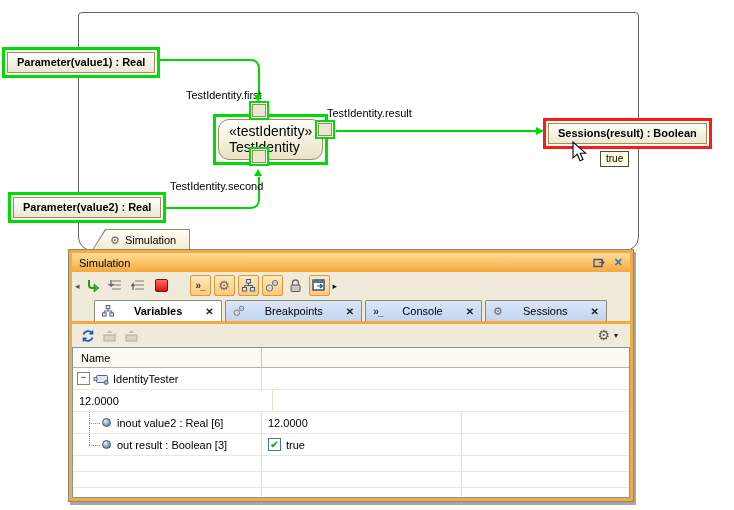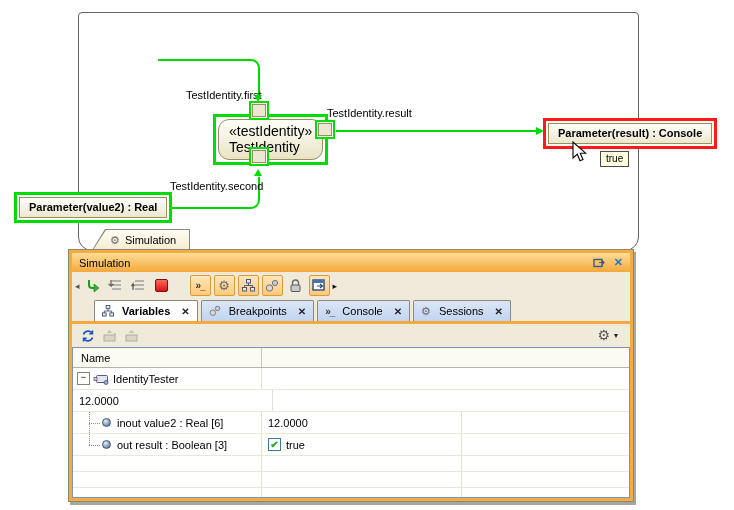--- a/index.html
+++ b/index.html
@@ -69,21 +69,21 @@
   .tbtn.tgl{width:21px;height:21px;background:linear-gradient(180deg,#ffe7bd,#fec979);
             border:1px solid #d99a3c;border-radius:2px;box-sizing:border-box;}
   .stop-sq{width:11px;height:11px;background:linear-gradient(180deg,#ff6a5a,#d91414);
            border:1px solid #7a1010;border-radius:2px;}
   .gear{font-size:13px;color:#6a6a6a;line-height:13px;}
   .con-glyph{font-size:10px;font-weight:bold;letter-spacing:-1px;color:#333;}
   .ovf{font-size:9px;color:#111;}
   .colp{font-size:9px;color:#555;}
 
   .tabstrip{height:22px;flex:none;display:flex;align-items:flex-end;padding-left:22px;}
-  .vtab{display:flex;align-items:center;gap:8px;font-size:11px;height:21px;box-sizing:border-box;
+  .vtab{display:flex;align-items:center;gap:20px;font-size:11px;height:21px;box-sizing:border-box;
         padding:0 7px;border:1px solid #8a8a7a;border-bottom:none;border-radius:2px 2px 0 0;
         background:linear-gradient(180deg,#dbe6f7,#c2d4f0);margin-right:3px;white-space:nowrap;}
   .vtab.active{background:#fff;font-weight:bold;}
   .vtab .x{font-size:10px;font-weight:bold;color:#222;margin-left:3px;}
   .ostrip{height:3px;flex:none;background:#f5a93c;}
 
   .subbar{height:23px;flex:none;display:flex;align-items:center;gap:7px;padding:0 9px;}
   .subbar .right{margin-left:auto;display:flex;align-items:center;gap:4px;padding-right:3px;}
   .dd{font-size:8px;color:#222;}
 
@@ -143,25 +143,28 @@
   <div class="abs a-down"></div>
   <div class="abs c2"></div>
   <div class="abs a-up"></div>
   <div class="abs c3"></div>
   <div class="abs a-right"></div>
 
   <div class="abs dlabel" style="left:186px;top:89px">TestIdentity.first</div>
   <div class="abs dlabel" style="left:327px;top:107px">TestIdentity.result</div>
   <div class="abs dlabel" style="left:170px;top:180px">TestIdentity.second</div>
 
-  <div class="abs param-sel" style="left:14px;top:192px">
+  <div class="abs param-sel" style="left:2px;top:47px">
+    <div class="param-box">Parameter(value1) : Real</div>
+  </div>
+  <div class="abs param-sel" style="left:8px;top:192px">
     <div class="param-box">Parameter(value2) : Real</div>
   </div>
   <div class="abs result-sel" style="left:543px;top:118px">
-    <div class="param-box">Parameter(result) : Console</div>
+    <div class="param-box">Sessions(result) : Boolean</div>
   </div>
 
   <div class="abs action-sel">
     <div class="action">
       <span>«testIdentity»</span>
       <span class="nm">TestIdentity</span>
     </div>
   </div>
   <div class="abs pin-sel" style="left:249px;top:101px">
       <div class="pin"></div>

